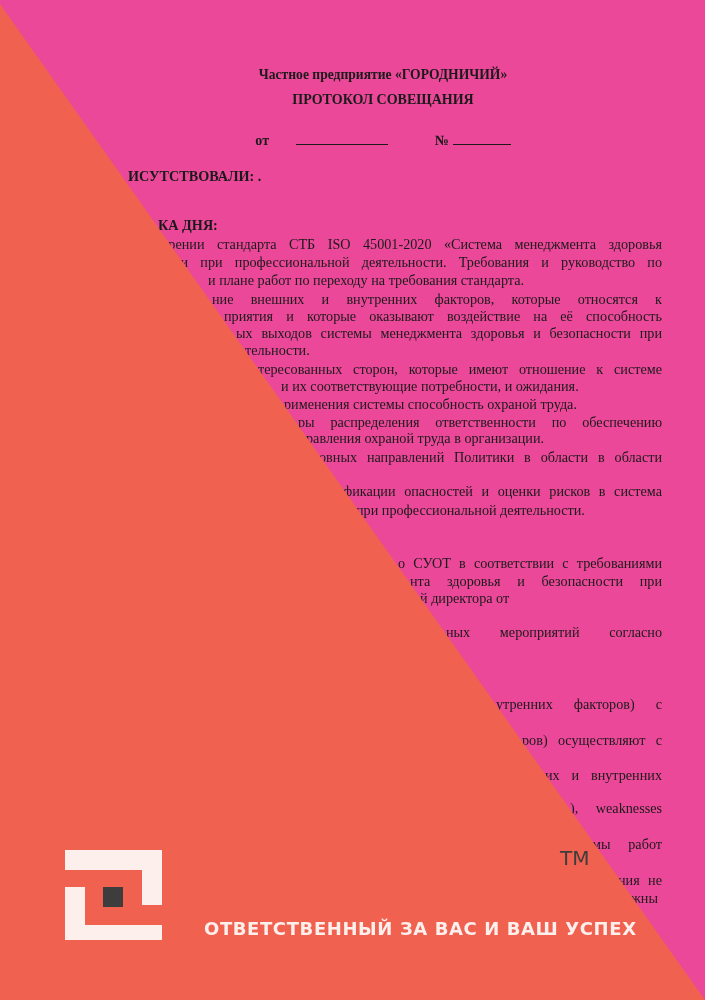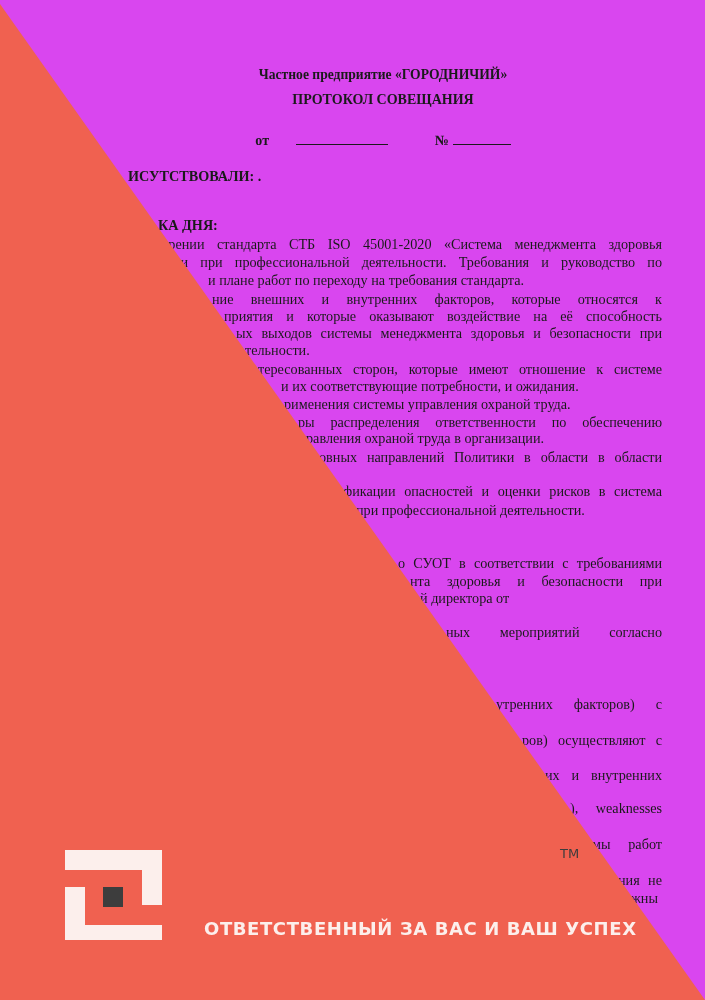--- a/index.html
+++ b/index.html
@@ -1,37 +1,37 @@
 <!DOCTYPE html>
 <html><head>
 <meta charset="utf-8">
 <style>
   html, body { margin: 0; padding: 0; }
   body { width: 705px; height: 1000px; position: relative; overflow: hidden; background: #ffffff; }
-  .page { position: absolute; left: 0; top: 0; width: 705px; height: 1000px; background: #d946ef; }
+  .page { position: absolute; left: 0; top: 0; width: 705px; height: 1000px; background: #ec4899; }
   .doc { font-family: "Liberation Serif", "DejaVu Serif", serif; color: #1a1a1a; font-size: 14.2px; }
   .center { position: absolute; left: 0; width: 766px; text-align: center; font-weight: bold; }
   .t1 { top: 67px; font-size: 13.6px; }
   .t2 { top: 92px; font-size: 14px; }
   .t3 { top: 131px; font-size: 14px; }
   .t3 .gap { display: inline-block; width: 20px; }
   .t3 .blank { display: inline-block; border-bottom: 1px solid #1a1a1a; height: 13px; vertical-align: baseline; }
   .bold { font-weight: bold; }
   .ln { position: absolute; right: 43px; white-space: nowrap; line-height: 18px; height: 18px; }
   .j { text-align: justify; text-align-last: justify; white-space: normal; overflow: hidden; }
   .tri {
     position: absolute; left: 0; top: 0; width: 705px; height: 1000px;
     background: #F06150;
     clip-path: polygon(0 4px, 705px 1000px, 0 1000px);
   }
   .logo { position: absolute; left: 0; top: 0; width: 705px; height: 1000px; }
   .lg-bar { position: absolute; background: #FCEFEC; }
   .lg-sq { position: absolute; background: #3D3D3D; }
   .brand { position: absolute; left: 203px; top: 840px; font-family: "DejaVu Sans", "Liberation Sans", sans-serif; font-weight: bold; font-size: 47px; color: #3D3D3D; letter-spacing: 1px; line-height: 60px; }
-  .tm { position: absolute; left: 560px; top: 846px; font-family: "DejaVu Sans", sans-serif; font-size: 13px; color: #3D3D3D; }
+  .tm { position: absolute; left: 560px; top: 846px; font-family: "DejaVu Sans", sans-serif; font-size: 20px; color: #3D3D3D; }
   .slogan { position: absolute; left: 204px; top: 918px; font-family: "DejaVu Sans", "Liberation Sans", sans-serif; font-weight: bold; font-size: 18px; color: #FCEFEC; letter-spacing: 0.6px; }
 </style>
 </head>
 <body>
 
 <div class="page">
   <div class="doc">
     <div class="center t1">Частное предприятие «ГОРОДНИЧИЙ»</div>
     <div class="center t2">ПРОТОКОЛ СОВЕЩАНИЯ</div>
     <div class="center t3">
@@ -47,21 +47,21 @@
     <div id="lines">
         <div class="ln j" style="top: 235px; left: 155px;">едрении стандарта СТБ ISO 45001-2020 «Система менеджмента здоровья</div>
         <div class="ln j" style="top: 253px; left: 168px;">сти при профессиональной деятельности. Требования и руководство по</div>
         <div class="ln" style="top: 271px; left: 208px; right: auto;">и плане работ по переходу на требования стандарта.</div>
         <div class="ln j" style="top: 290px; left: 212px;">ние внешних и внутренних факторов, которые относятся к</div>
         <div class="ln j" style="top: 307px; left: 224px;">приятия и которые оказывают воздействие на её способность</div>
         <div class="ln j" style="top: 324px; left: 236px;">ых выходов системы менеджмента здоровья и безопасности при</div>
         <div class="ln" style="top: 341px; left: 245px; right: auto;">тельности.</div>
         <div class="ln j" style="top: 360px; left: 258px;">тересованных сторон, которые имеют отношение к системе</div>
         <div class="ln" style="top: 377px; left: 281px; right: auto;">и их соответствующие потребности, и ожидания.</div>
-        <div class="ln" style="top: 395px; left: 284px; right: auto;">рименения системы управления охраной труда.</div>
+        <div class="ln" style="top: 395px; left: 284px; right: auto;">рименения системы способность охраной труда.</div>
         <div class="ln j" style="top: 413px; left: 298px;">ры распределения ответственности по обеспечению</div>
         <div class="ln" style="top: 429px; left: 306px; right: auto;">равления охраной труда в организации.</div>
         <div class="ln j" style="top: 448px; left: 319px;">овных направлений Политики в области в области</div>
         <div class="ln j" style="top: 482px; left: 343px;">фикации опасностей и оценки рисков в система</div>
         <div class="ln" style="top: 501px; left: 356px; right: auto;">при профессиональной деятельности.</div>
         <div class="ln j" style="top: 554px; left: 398px;">о СУОТ в соответствии с требованиями</div>
         <div class="ln j" style="top: 572px; left: 410px;">нта здоровья и безопасности при</div>
         <div class="ln" style="top: 589px; left: 420px; right: auto;">й директора от</div>
         <div class="ln j" style="top: 623px; left: 446px;">ных мероприятий согласно</div>
         <div class="ln j" style="top: 695px; left: 496px;">утренних факторов) с</div>

